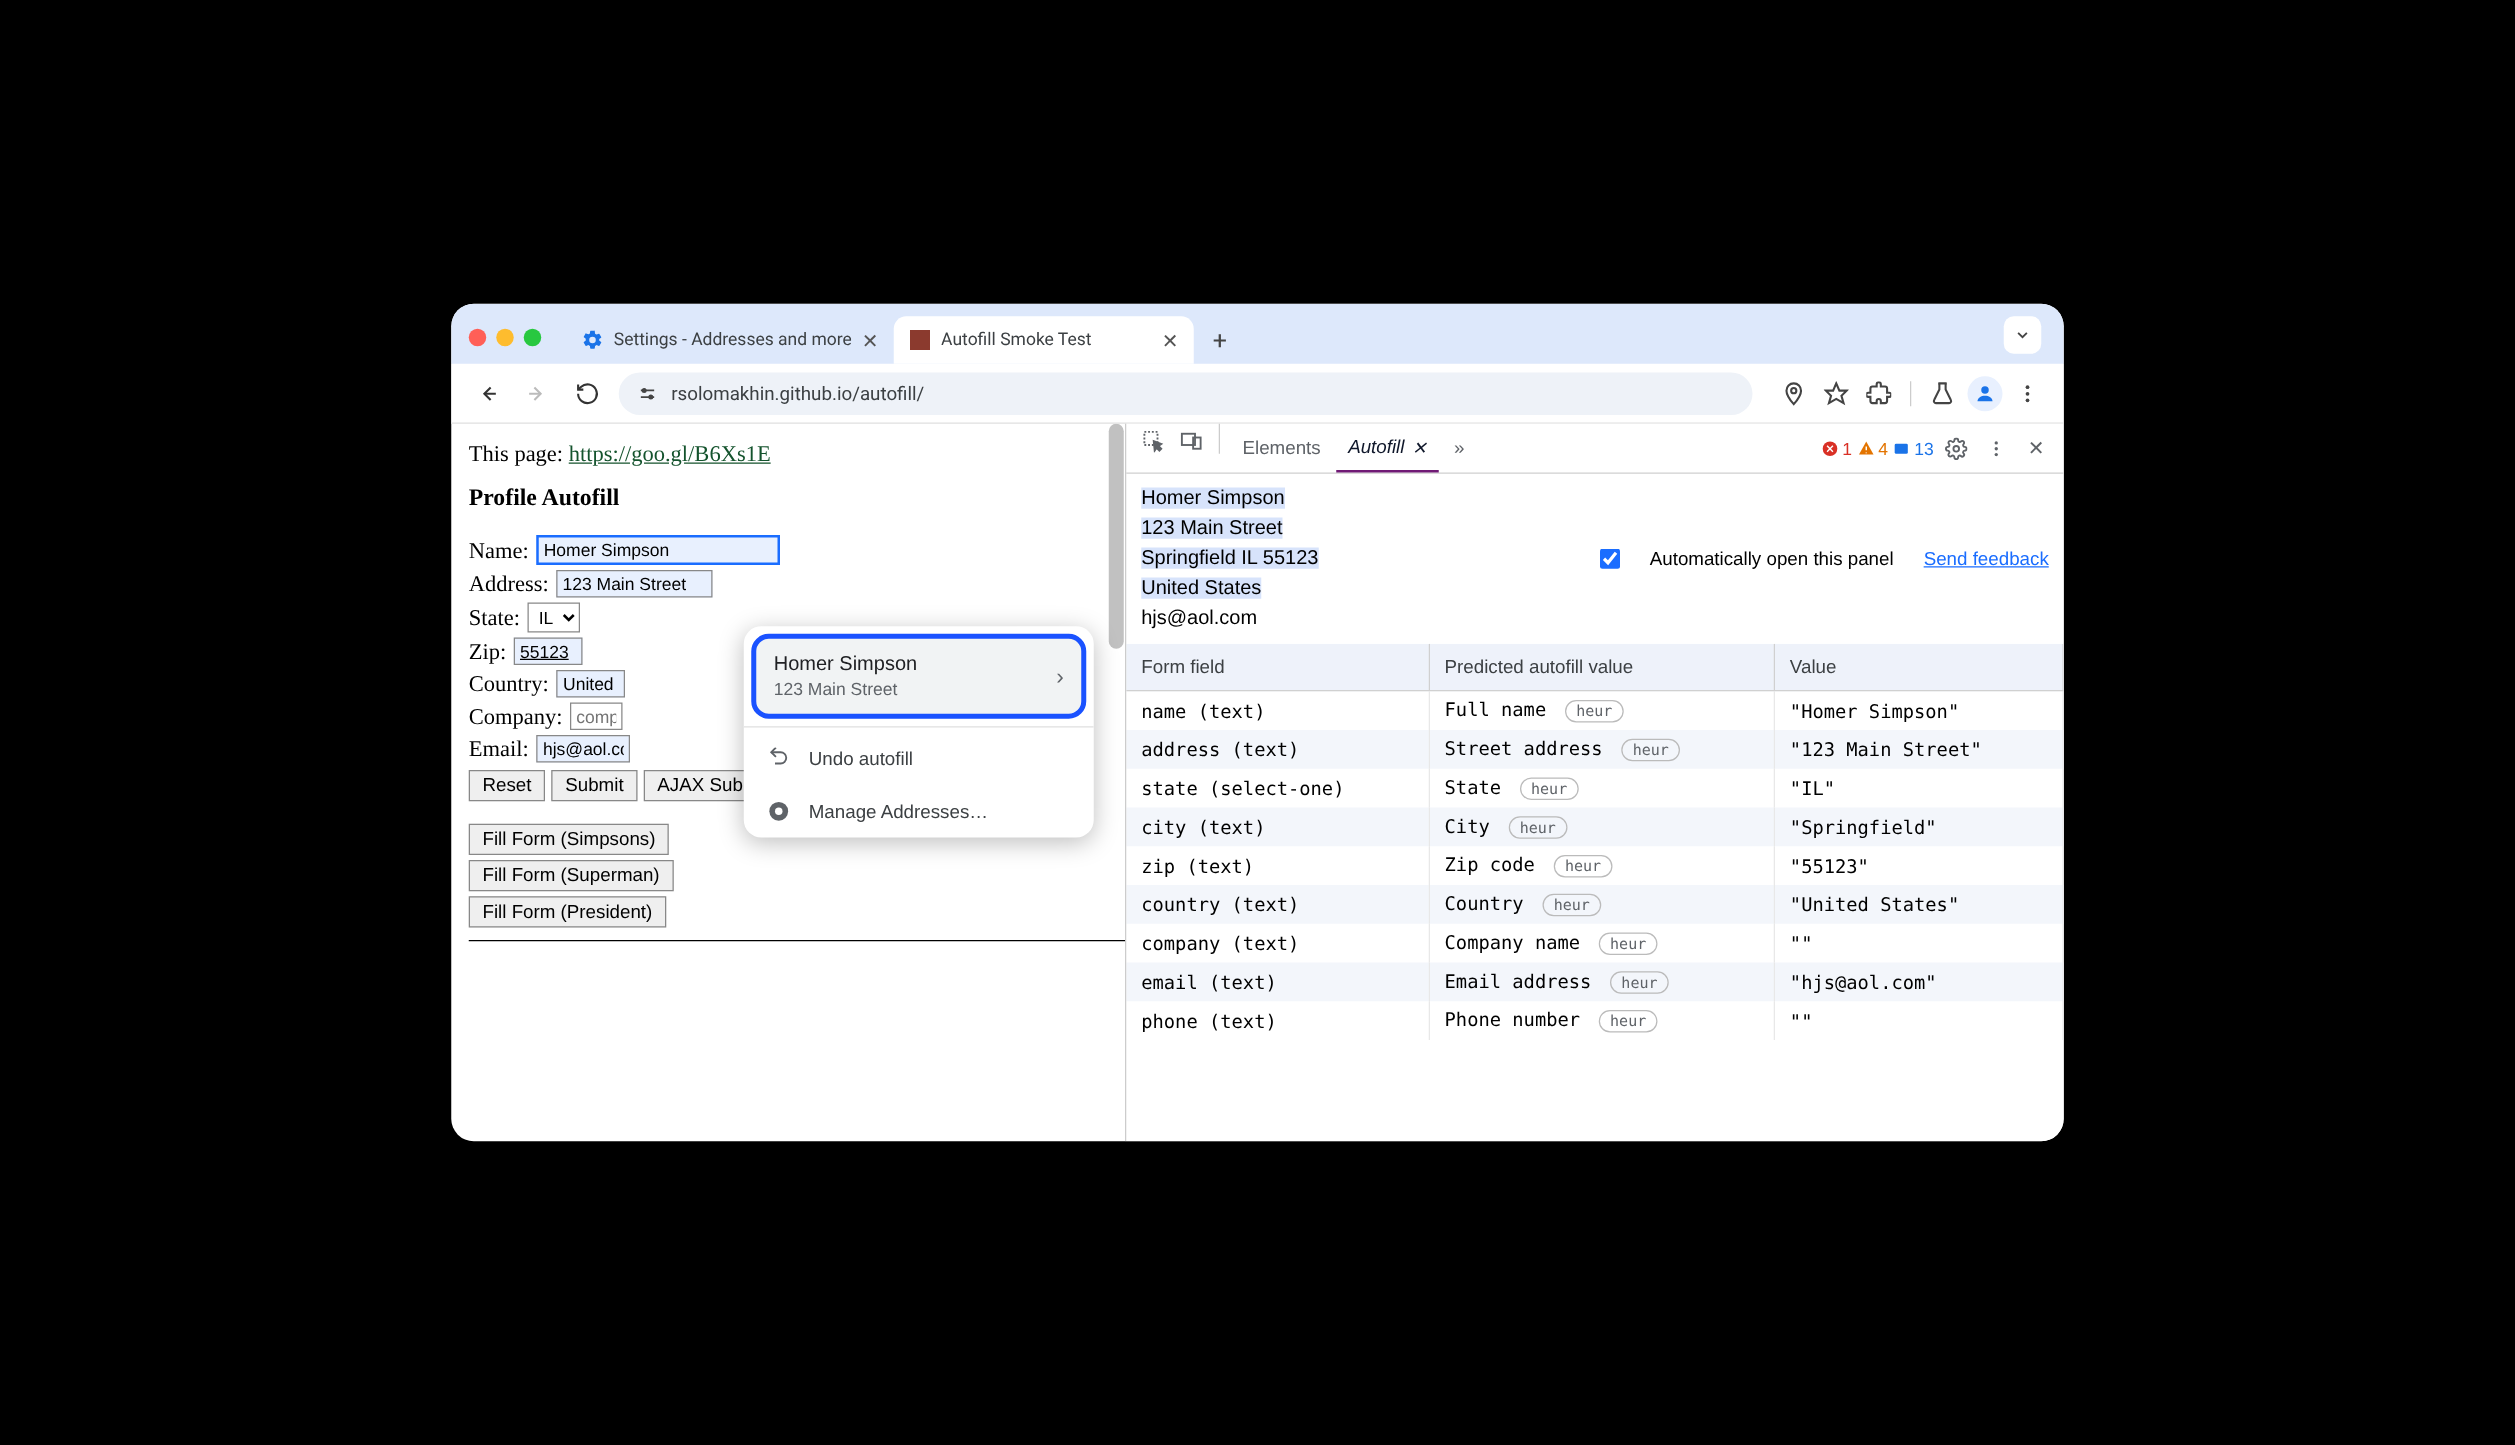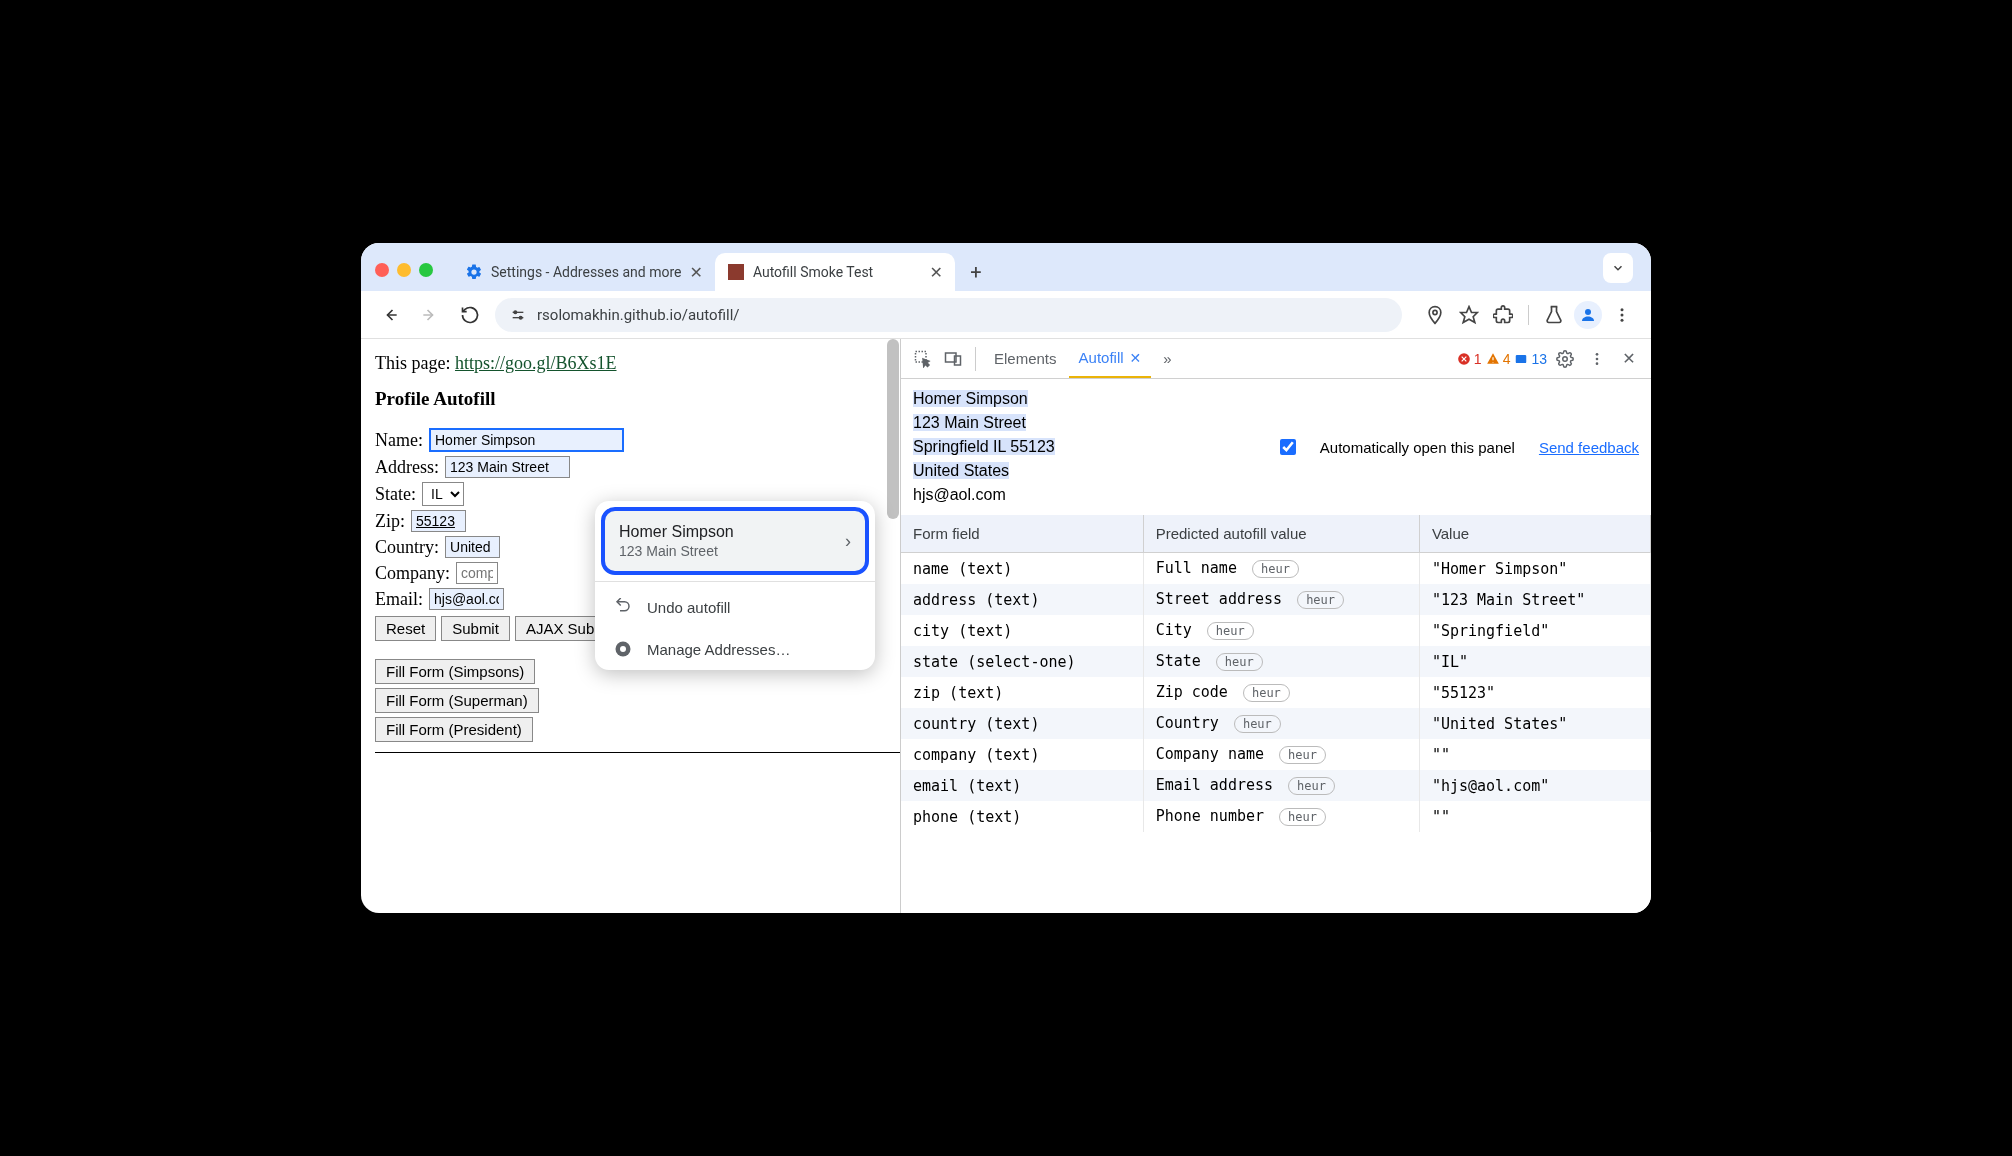--- a/index.html
+++ b/index.html
@@ -150,27 +150,26 @@
 .popup-suggestion .chev { color:#5f6368; font-size:18px;}
 .popup-sep { height:1px; background:#e0e0e0; margin: 4px 0;}
 .popup-item { display:flex; align-items:center; gap:14px; padding: 12px 18px; font-size:15px; color:#3c4043; cursor:pointer;}
 .popup-item .picon { width:20px; display:flex; justify-content:center;}
 
 
 .devtools { flex:1; display:flex; flex-direction:column; font-family: -apple-system, sans-serif; background:#fff;}
 .dt-tabs {
   height: 40px;
   display:flex;
-  align-items:center;
   padding: 0 8px;
   border-bottom: 1px solid #d0d0d0;
   gap:2px;
 }
 .dt-tab-btn { padding: 0 10px; height:100%; display:flex; align-items:center; font-size:15px; color:#5f6368; cursor:pointer; gap:6px;}
-.dt-tab-btn.active { color:#3b82f6; border-bottom:2px solid #eab308;}
+.dt-tab-btn.active { color:#0f172a; border-bottom:2px solid #701a75;font-style:italic;}
 .dt-icon-btn { width:28px; height:28px; display:flex; align-items:center; justify-content:center; color:#5f6368; cursor:pointer;}
 .dt-right { margin-left:auto; display:flex; align-items:center; gap:4px;}
 .err-badge { display:flex; align-items:center; gap:3px; font-size:14px;}
 .err-red { color:#d93025;}
 .err-orange { color:#e37400;}
 .err-blue { color:#1a73e8;}
 
 .dt-toolbar2 {
   display:flex;
   align-items:center;
@@ -503,30 +502,30 @@
                 <td>name (text)</td>
                 <td>Full name <span class="heur-badge">heur</span></td>
                 <td>"Homer Simpson"</td>
               </tr>
               <tr>
                 <td>address (text)</td>
                 <td>Street address <span class="heur-badge">heur</span></td>
                 <td>"123 Main Street"</td>
               </tr>
               <tr>
+                <td>state (select-one)</td>
+                <td>State <span class="heur-badge">heur</span></td>
+                <td>"IL"</td>
+              </tr>
+              <tr>
                 <td>city (text)</td>
                 <td>City <span class="heur-badge">heur</span></td>
                 <td>"Springfield"</td>
               </tr>
               <tr>
-                <td>state (select-one)</td>
-                <td>State <span class="heur-badge">heur</span></td>
-                <td>"IL"</td>
-              </tr>
-              <tr>
                 <td>zip (text)</td>
                 <td>Zip code <span class="heur-badge">heur</span></td>
                 <td>"55123"</td>
               </tr>
               <tr>
                 <td>country (text)</td>
                 <td>Country <span class="heur-badge">heur</span></td>
                 <td>"United States"</td>
               </tr>
               <tr>

